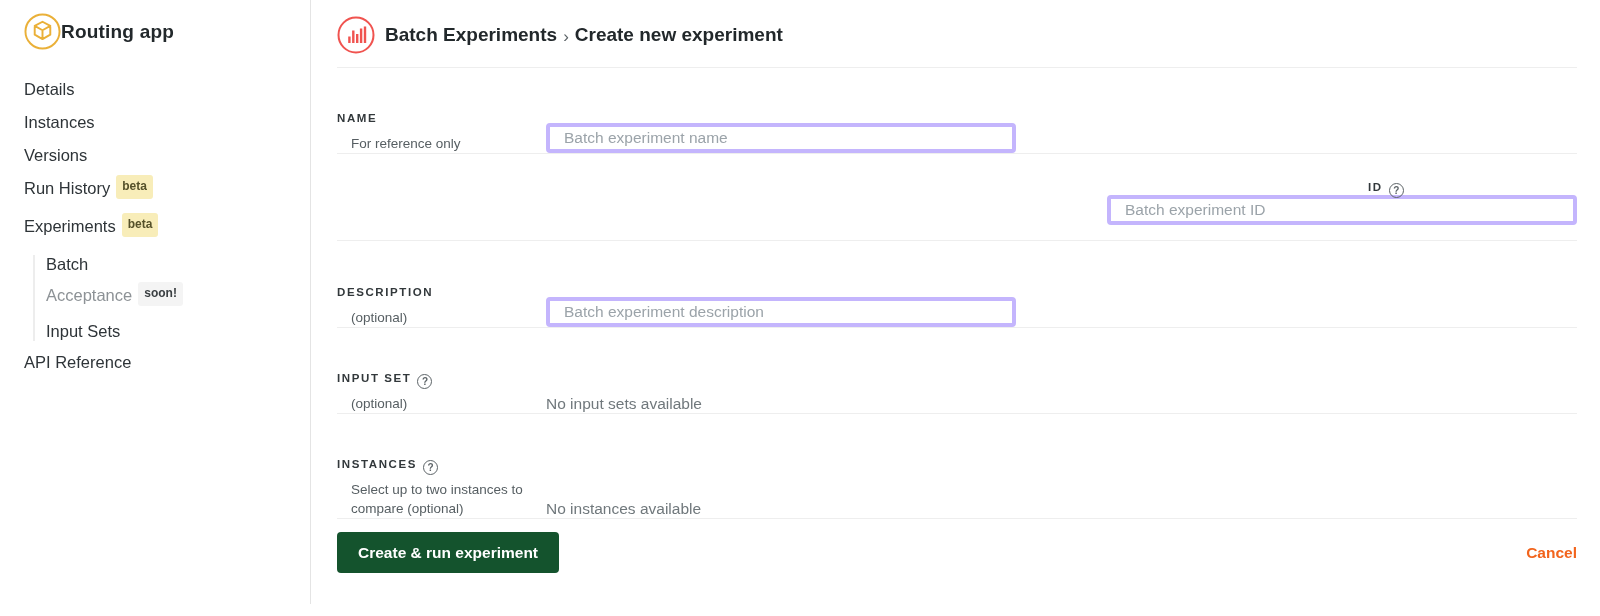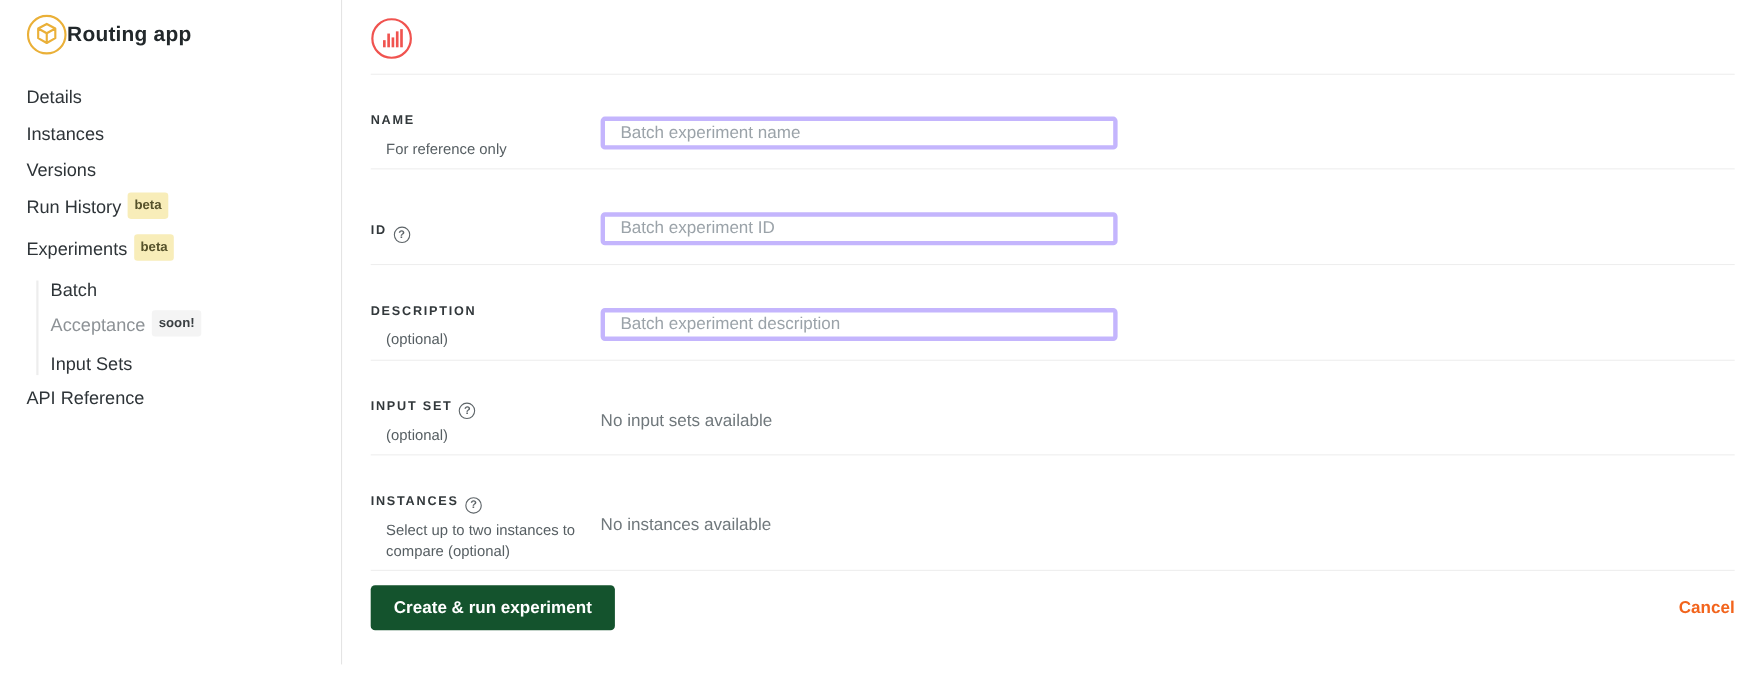--- a/index.html
+++ b/index.html
@@ -49,23 +49,23 @@
     width: 1240px; height: 616px;
   }
   .main-header {
     display: flex; align-items: center; gap: 10px;
     height: 67px; padding-top: 2px;
   }
   .bars-circle { width: 38px; height: 38px; flex: 0 0 auto; }
   .crumb { font-size: 19px; font-weight: bold; color: #22282b; }
   .crumb-sep { font-size: 17px; color: #5d6468; font-weight: normal; margin: 0 6px; position: relative; top: 1px; }
   .divider { border-top: 1px solid #eeeeee; }
-  .form-row { display: flex; align-items: center; padding-top: 21px; }
+  .form-row { display: flex; align-items: flex-end; padding-top: 21px; }
   .row-name { height: 85px; }
-  .row-id { height: 86px; }
+  .row-id { height: 86px; flex-direction: column; }
   .row-desc { height: 86px; }
   .row-inputset { height: 85px; }
   .row-instances { height: 104px; }
   .label-col { width: 209px; flex: 0 0 auto; padding-top: 2px; }
   .field-label {
     font-size: 11.5px; font-weight: bold; letter-spacing: 1.6px;
     color: #32383b; display: inline-block;
   }
   .help-icon {
     display: inline-flex; align-items: center; justify-content: center;
@@ -153,20 +153,23 @@
 
   <div class="main-header">
     <svg class="bars-circle" viewBox="0 0 38 38">
       <circle cx="19" cy="19" r="17.5" fill="none" stroke="#f0534f" stroke-width="2"></circle>
       <rect x="11.2" y="20.5" width="2.4" height="6.5" fill="#f0534f"></rect>
       <rect x="15.1" y="14.5" width="2.4" height="12.5" fill="#f0534f"></rect>
       <rect x="19.0" y="18.0" width="2.4" height="9.0" fill="#f0534f"></rect>
       <rect x="22.9" y="12.5" width="2.4" height="14.5" fill="#f0534f"></rect>
       <rect x="26.8" y="10.5" width="2.4" height="16.5" fill="#f0534f"></rect>
     </svg>
+    <div>
+      <span class="crumb">Batch Experiments</span><span class="crumb-sep">›</span><span class="crumb">Create new experiment</span>
+    </div>
   </div>
 
   <div class="divider"></div>
 
   <div class="form-row row-name">
     <div class="label-col">
       <span class="field-label">NAME</span>
       <div class="field-hint">For reference only</div>
     </div>
     <input type="text" class="text-input" placeholder="Batch experiment name" style="">

